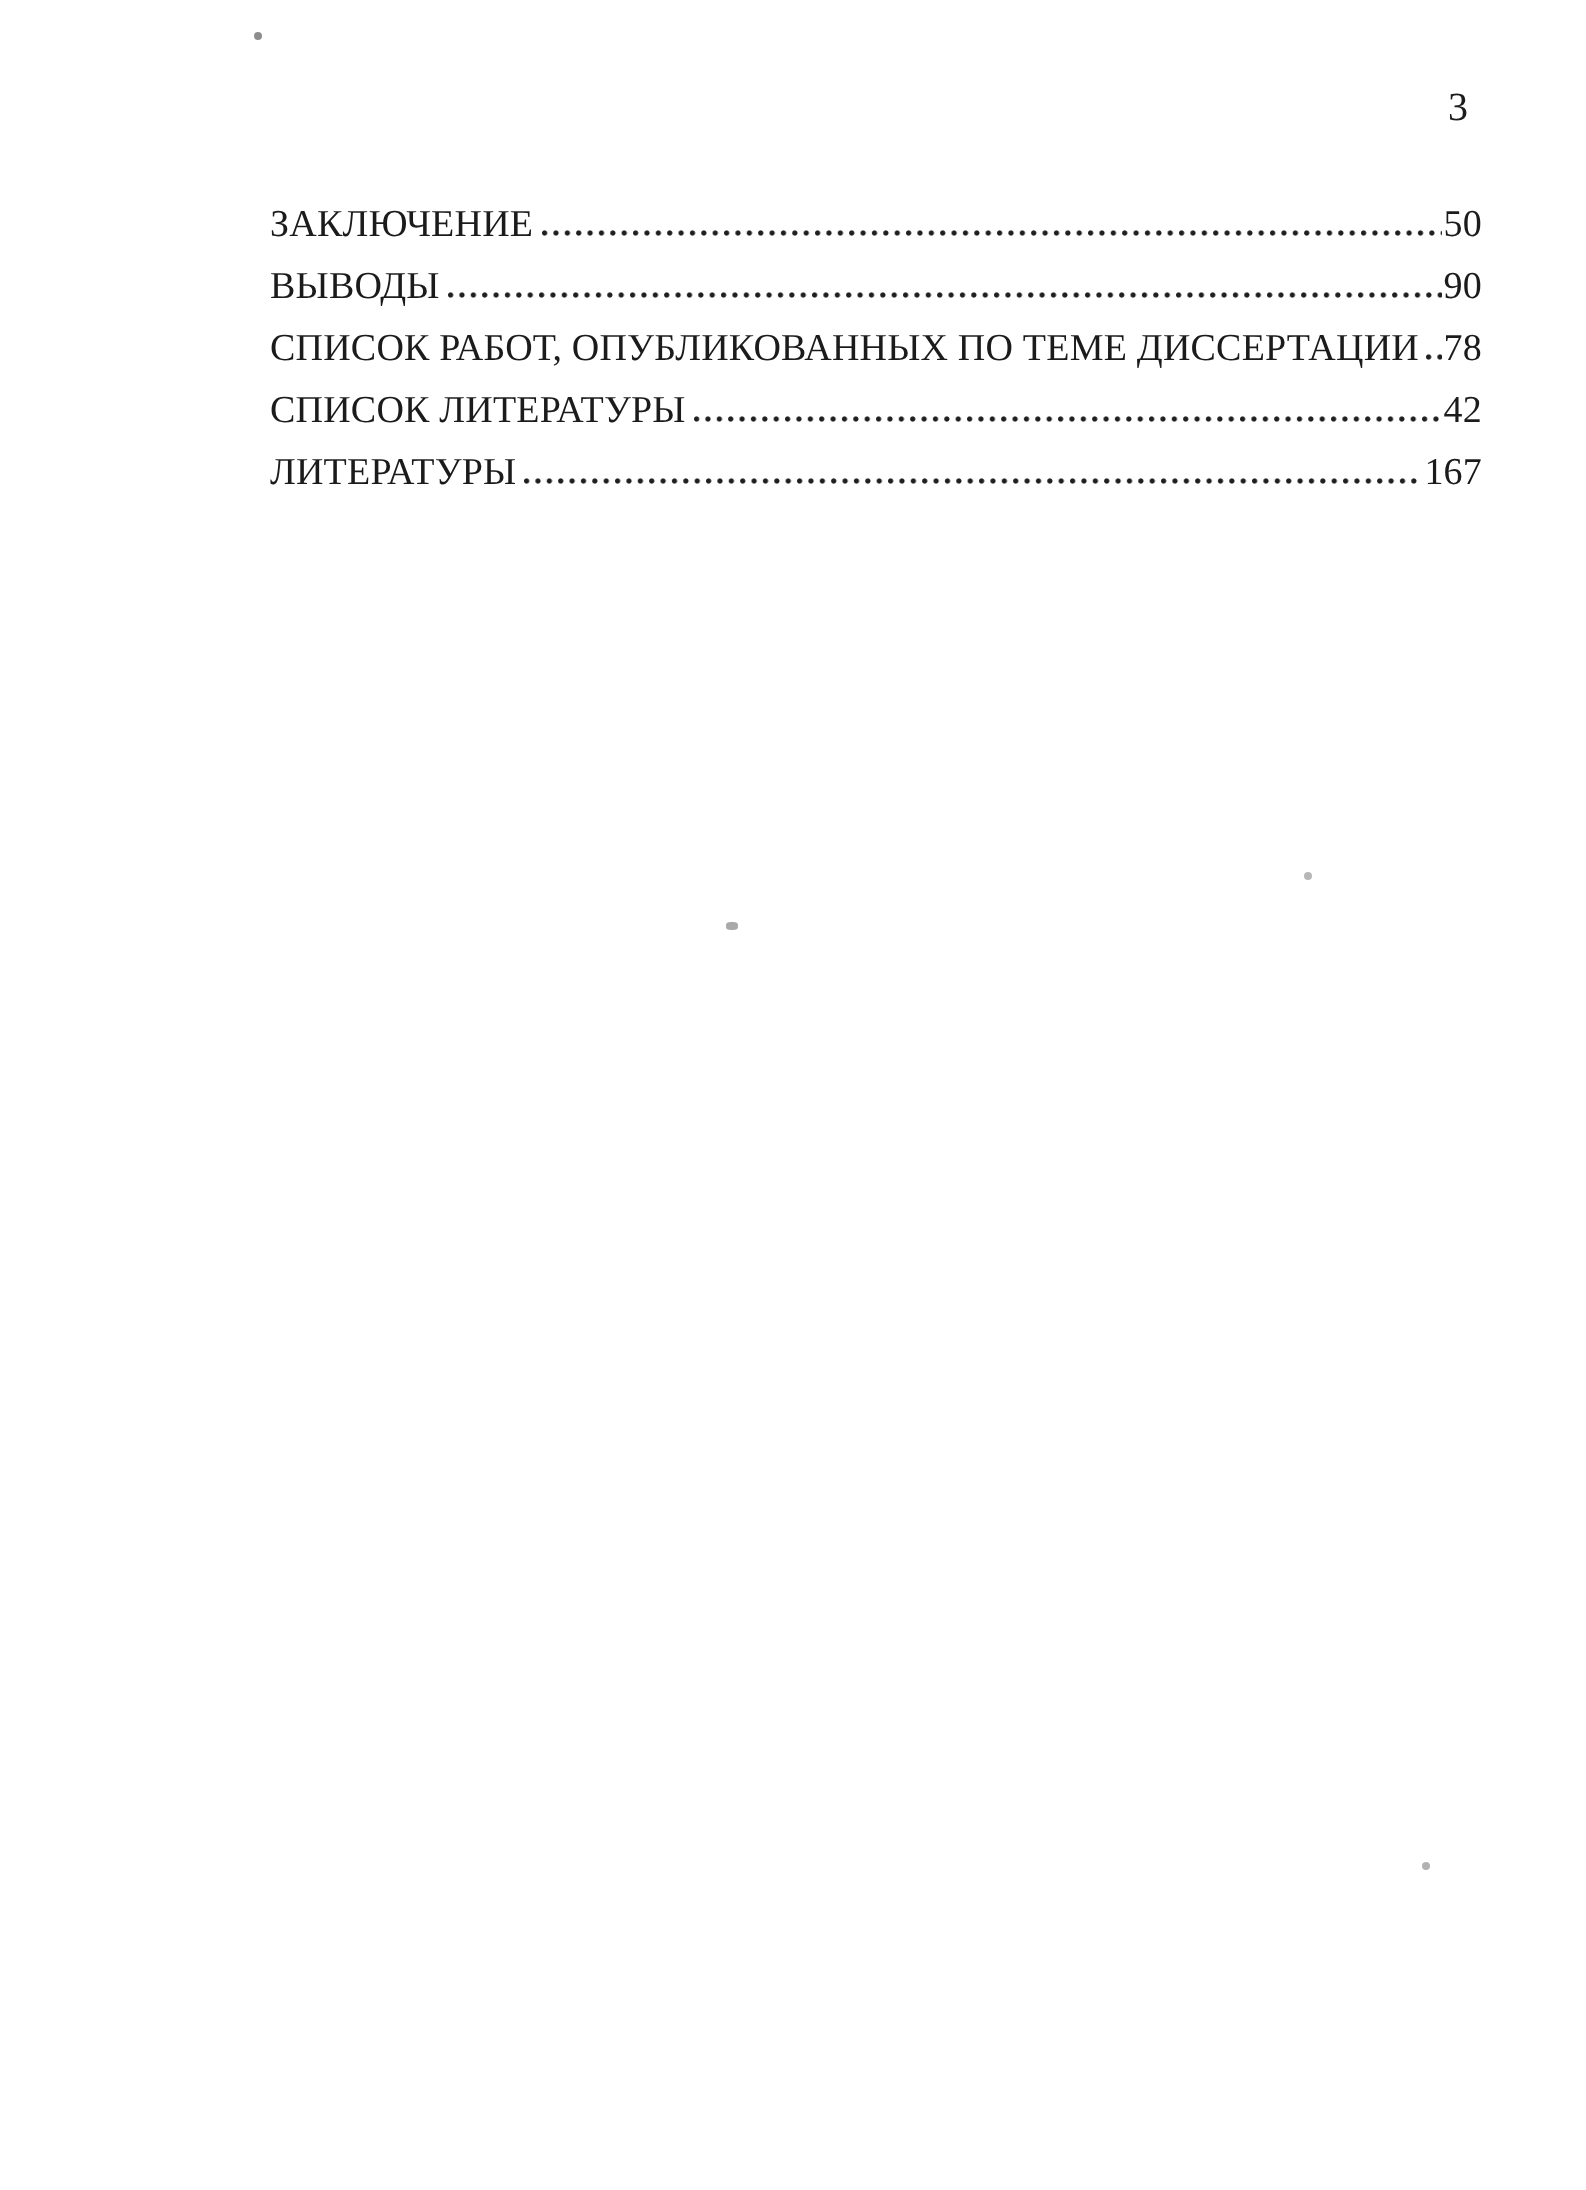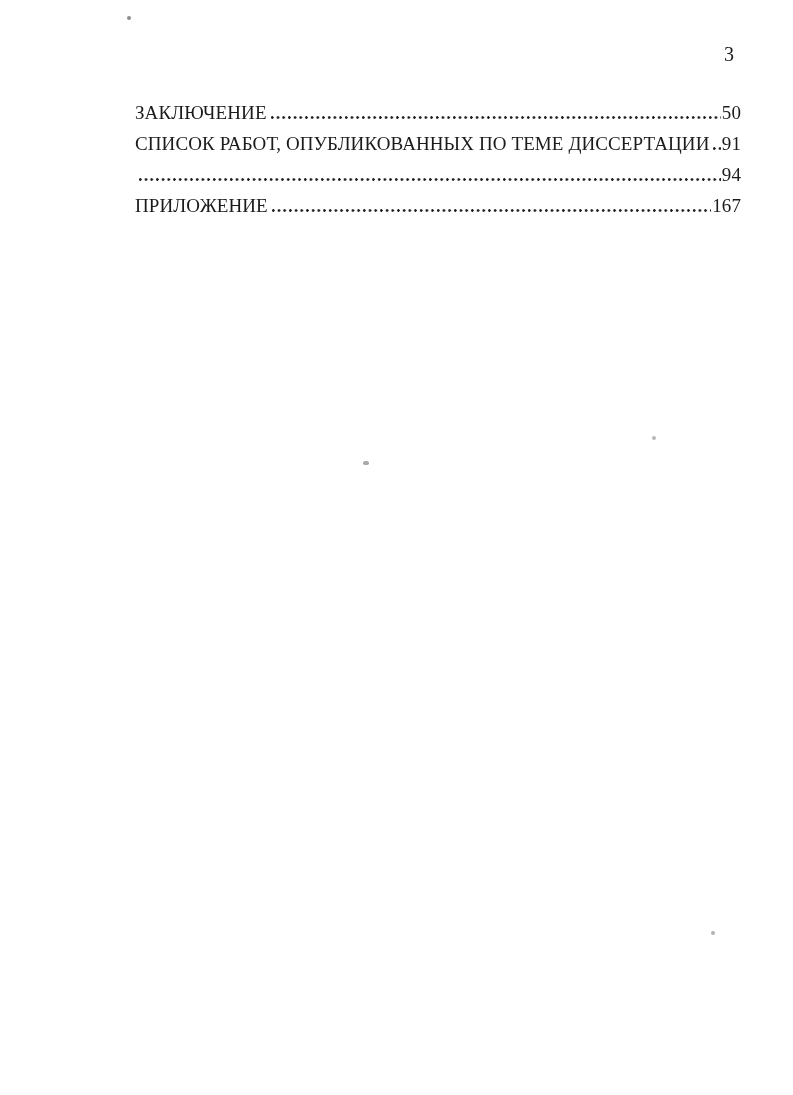--- a/index.html
+++ b/index.html
@@ -77,34 +77,40 @@
   <div class="page-number">3</div>
 
   <div class="toc">
 
     <div class="toc-row">
       <span class="toc-title">ЗАКЛЮЧЕНИЕ</span>
       <span class="leader"></span>
       <span class="toc-page">50</span>
     </div>
 
+    <div class="toc-row">
+      <span class="toc-title">ВЫВОДЫ</span>
+      <span class="leader"></span>
+      <span class="toc-page">90</span>
+    </div>
 
     <div class="toc-row">
       <span class="toc-title">СПИСОК РАБОТ, ОПУБЛИКОВАННЫХ ПО ТЕМЕ ДИССЕРТАЦИИ</span>
       <span class="leader"></span>
-      <span class="toc-page">91</span>
+      <span class="toc-page">78</span>
     </div>
 
     <div class="toc-row">
+      <span class="toc-title">СПИСОК ЛИТЕРАТУРЫ</span>
       <span class="leader"></span>
-      <span class="toc-page">94</span>
+      <span class="toc-page">42</span>
     </div>
 
     <div class="toc-row">
-      <span class="toc-title">ПРИЛОЖЕНИЕ</span>
+      <span class="toc-title">ЛИТЕРАТУРЫ</span>
       <span class="leader"></span>
       <span class="toc-page">167</span>
     </div>
 
   </div>
 
   <div class="speck speck-1"></div>
   <div class="speck speck-2"></div>
   <div class="speck speck-3"></div>
   <div class="speck speck-4"></div>

